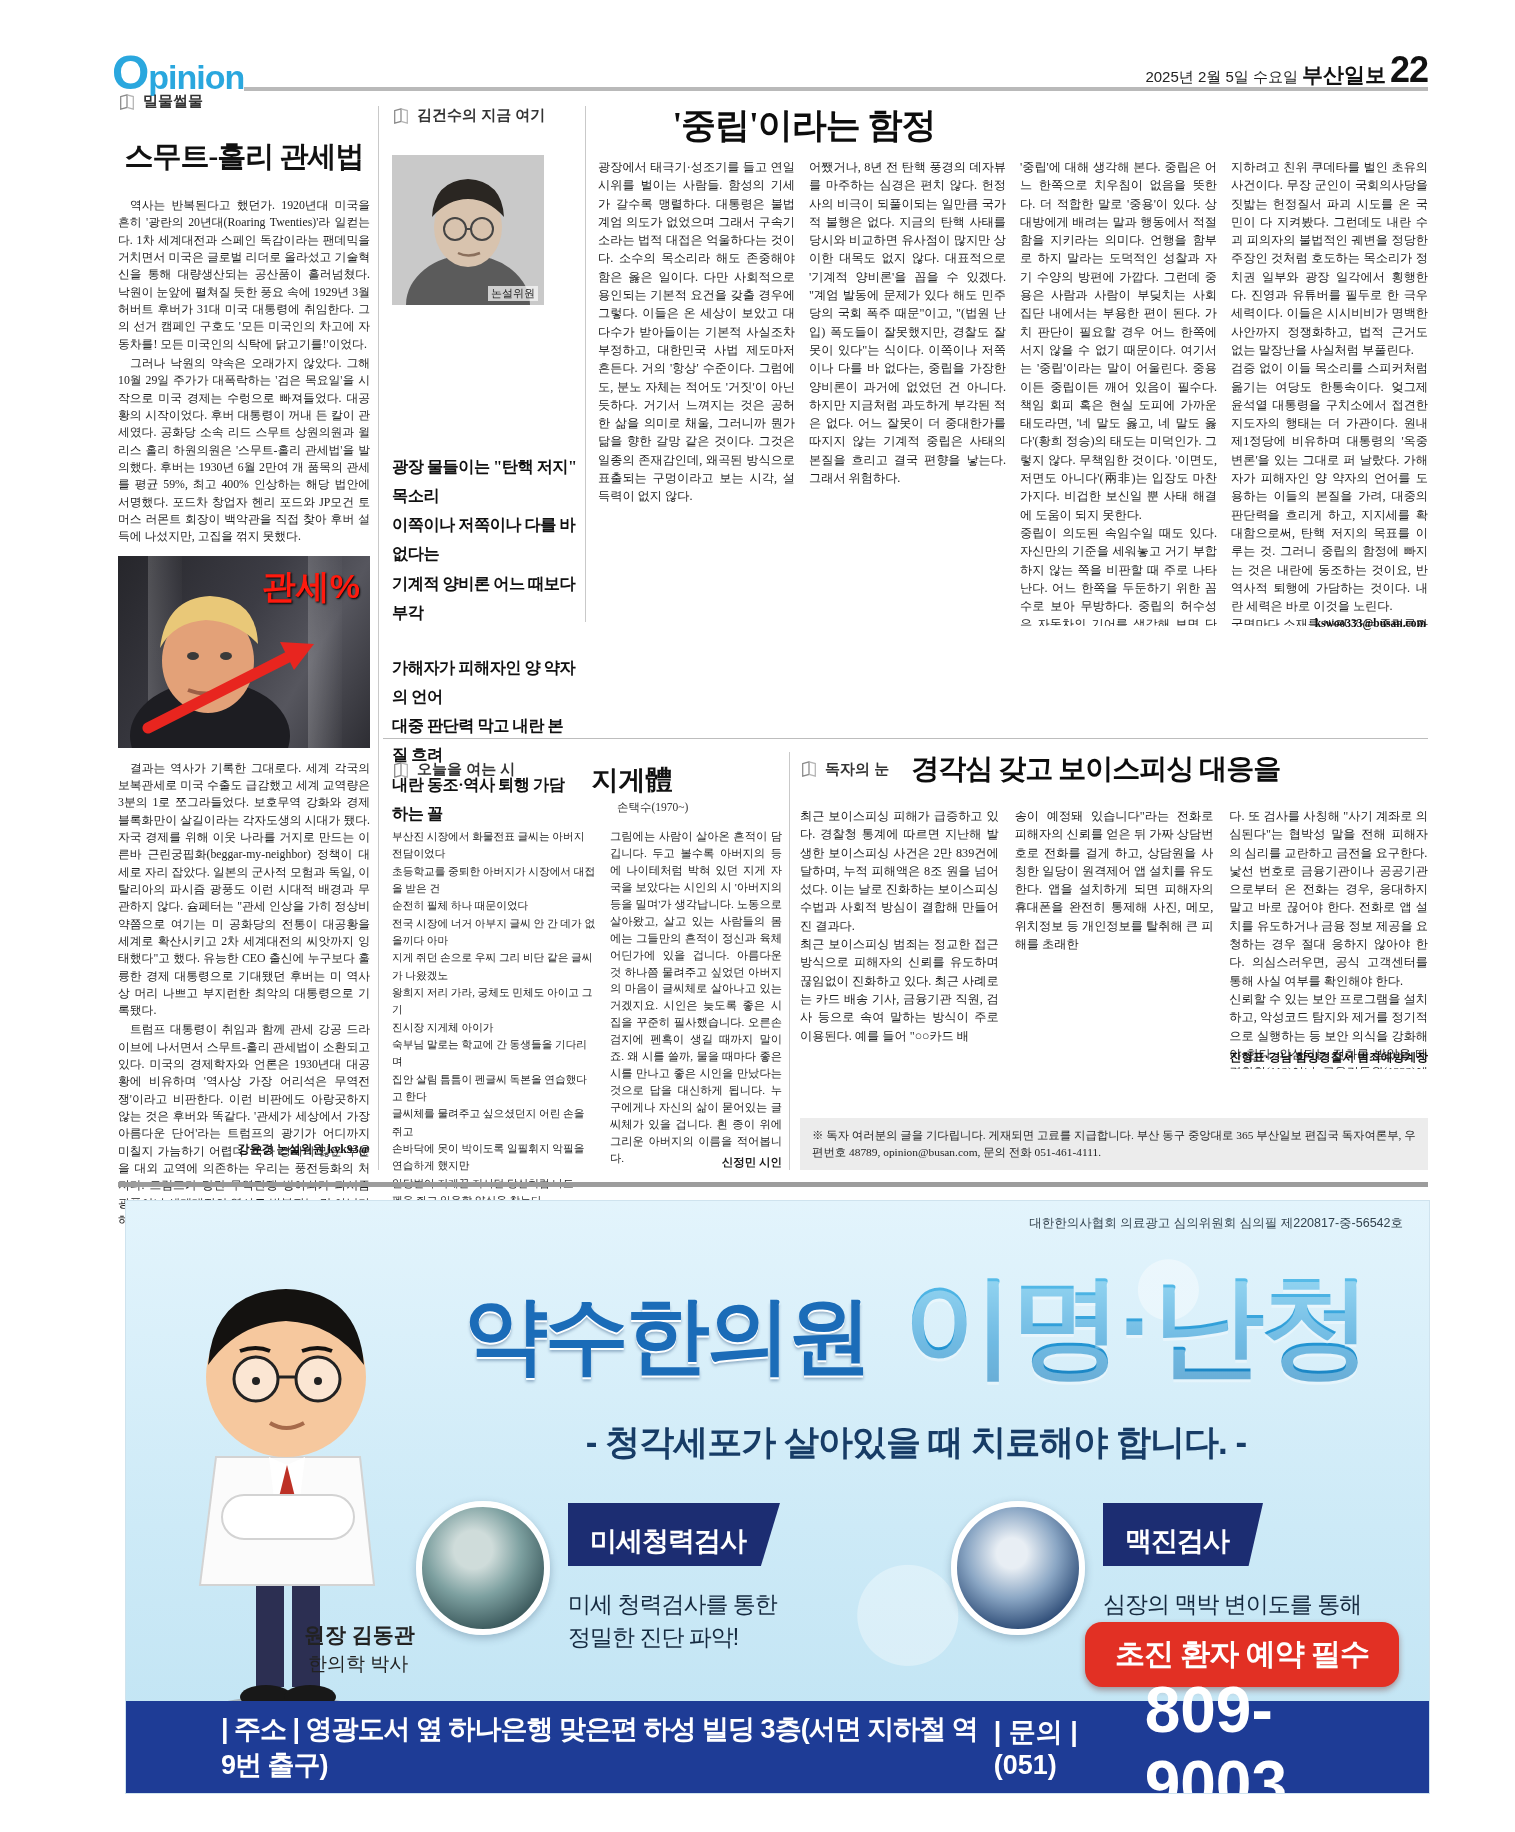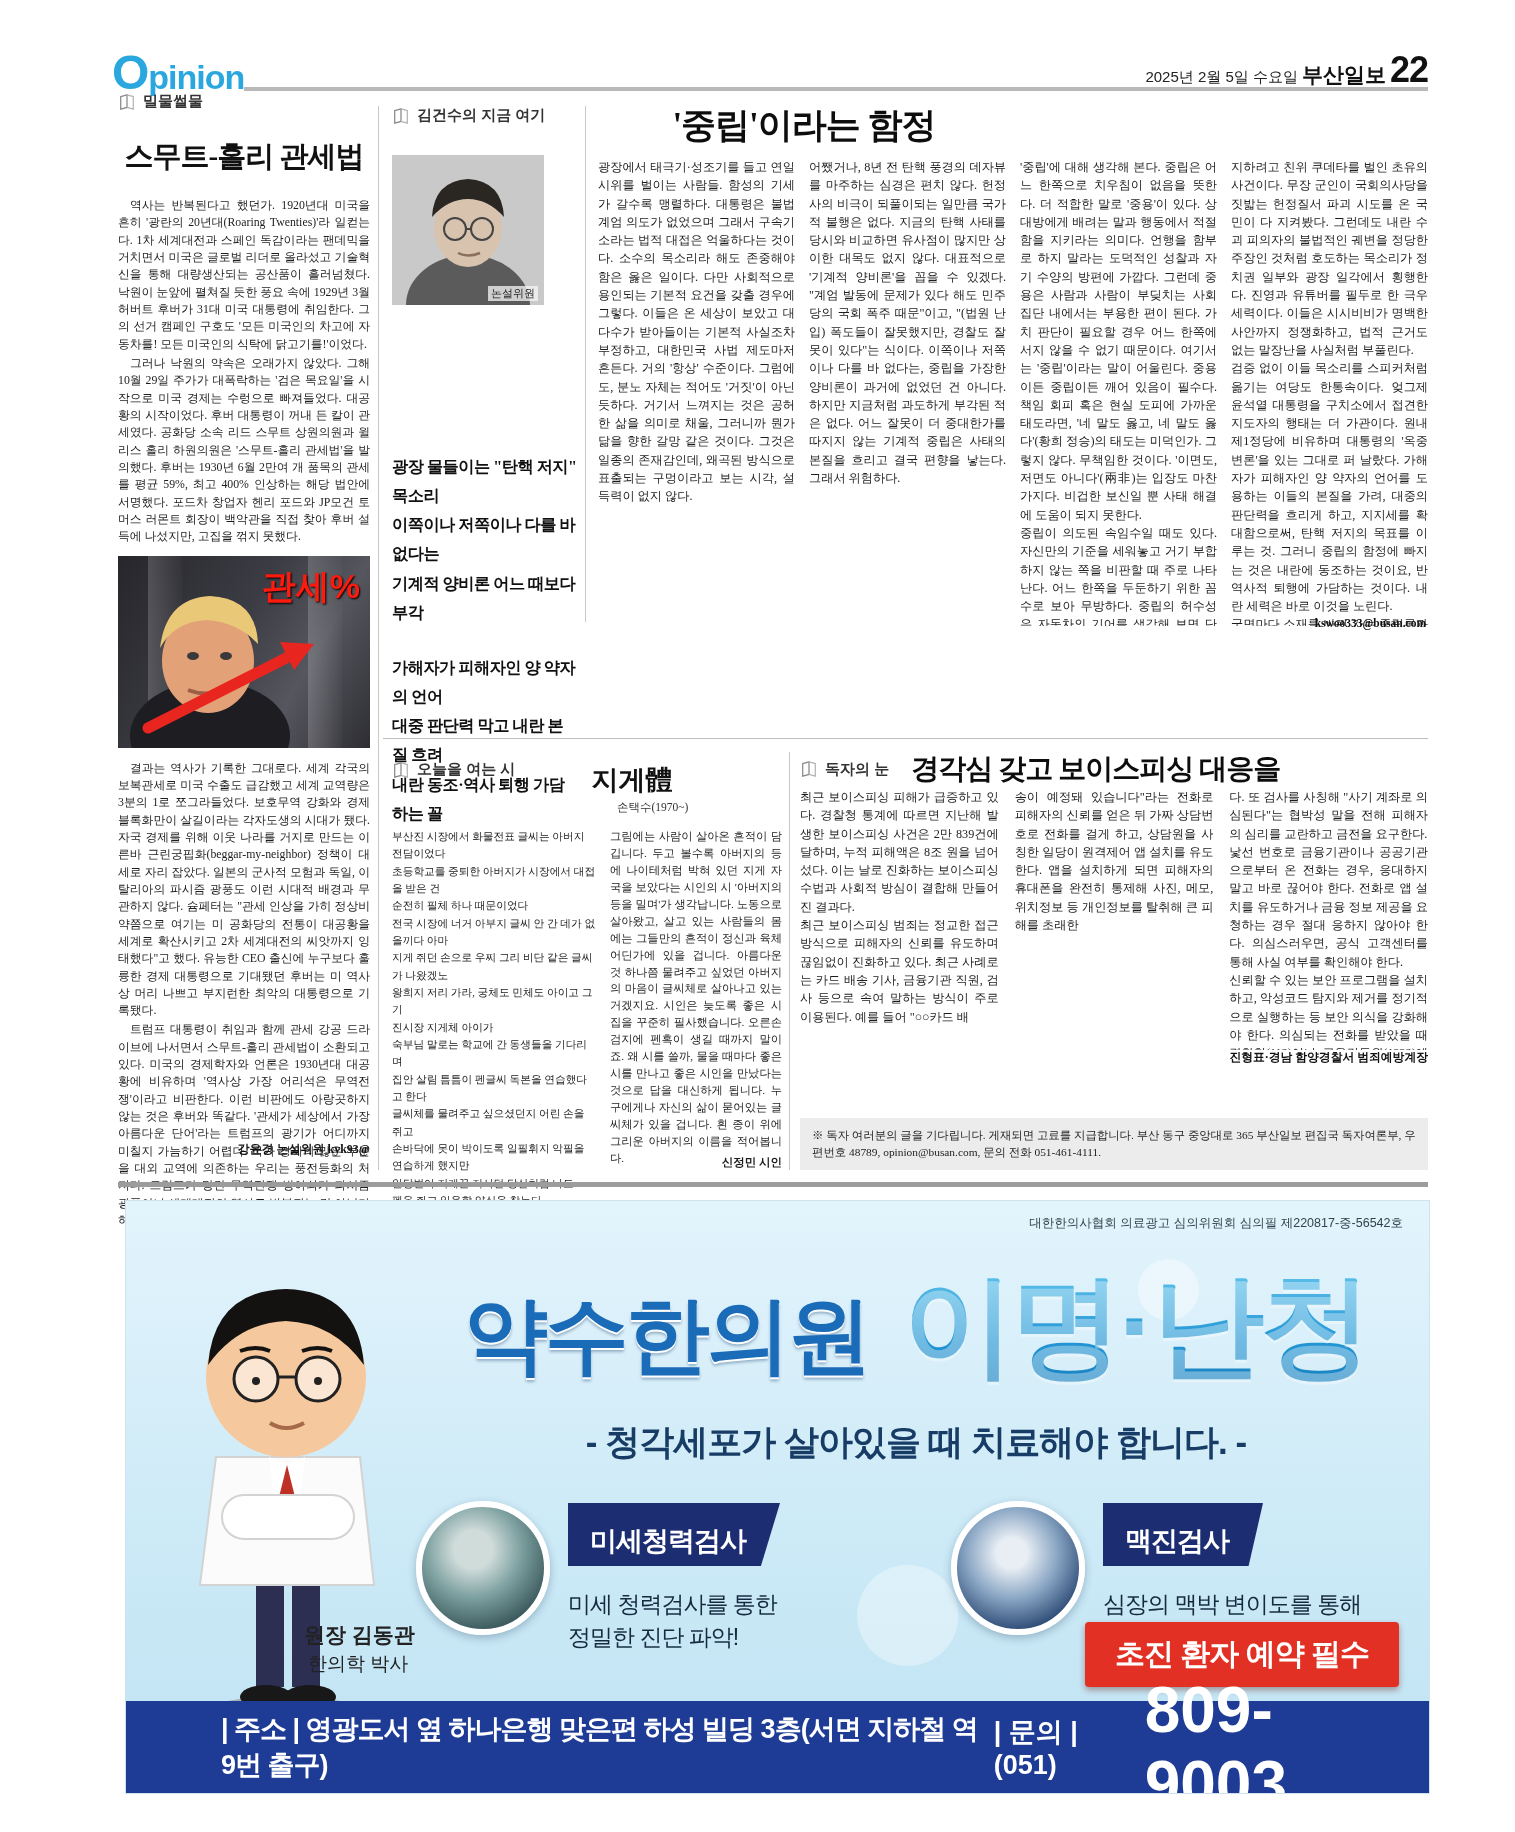--- a/index.html
+++ b/index.html
@@ -62,21 +62,21 @@
   #poem-author{position:absolute;left:225px;top:40px;font-size:11.5px;color:#333;}
   #poem-body{display:flex;gap:14px;margin-top:16px;}
   #poem-lines{width:204px;font-size:10.7px;line-height:1.62;color:#1a1a1a;}
   #poem-source{margin-top:8px;font-size:10.3px;color:#333;}
   #poem-commentary{width:172px;height:336px;overflow:hidden;font-size:11.3px;line-height:1.5;}
   #poem-commentary-byline{position:absolute;right:0;bottom:0;font-size:11.5px;font-weight:bold;}
   
   #readers{position:absolute;left:800px;top:750px;width:628px;height:420px;}
   #readers-head{display:flex;align-items:center;gap:22px;}
   #readers-headline{font-size:28px;font-weight:bold;letter-spacing:-1px;color:#0d0d0d;}
-  #readers-cols{display:flex;gap:16px;margin-top:0;}
+  #readers-cols{display:flex;gap:16px;margin-top:19px;}
   .rcol{width:200px;height:262px;overflow:hidden;font-size:12.2px;line-height:1.5;}
   #readers-byline{position:absolute;right:0;top:300px;font-size:11.8px;font-weight:bold;color:#111;}
   #readers-notice{position:absolute;left:0;bottom:0;width:604px;background:#ececec;
                   padding:9px 12px;font-size:11.4px;line-height:1.5;color:#222;}
   
   #thick-rule{position:absolute;left:118px;top:1182px;width:1310px;height:5px;background:#9c9c9c;}
   
   #ad{position:absolute;left:125px;top:1200px;width:1303px;height:592px;overflow:hidden;
       font-family:"Liberation Sans",sans-serif;border:1px solid #cfe3ee;
       background:
@@ -104,21 +104,21 @@
               box-shadow:0 3px 8px rgba(30,60,90,.3);flex:0 0 auto;}
   #exam-photo-1{background:radial-gradient(circle at 42% 35%,#cfdcda 0 18%,#7da0a0 45%,#3f5d60 75%,#263d41 100%);}
   #exam-photo-2{background:radial-gradient(circle at 45% 38%,#e8eef4 0 15%,#8aa6c4 45%,#32507a 75%,#1d3050 100%);}
   .exam-right{padding-top:2px;}
   .exam-label{display:inline-block;background:#1c2d72;color:#fff;font-weight:bold;font-size:27px;
               padding:20px 34px 7px 22px;letter-spacing:-1px;
               clip-path:polygon(0 0,100% 0,91% 100%,0 100%);}
   .exam-desc{margin-top:22px;font-size:23px;font-weight:normal;color:#15293f;line-height:1.45;
              letter-spacing:-1px;}
   #ad-badge{position:absolute;right:30px;bottom:106px;background:#e23024;color:#fff;
-            font-size:30px;font-weight:800;padding:12px 30px;border-radius:4px;
+            font-size:30px;font-weight:800;padding:12px 30px;border-radius:17px;
             box-shadow:0 3px 6px rgba(100,20,10,.4);letter-spacing:-1px;}
   #ad-bar{position:absolute;left:0;bottom:0;width:100%;height:92px;background:#1e3c96;
           display:flex;align-items:center;justify-content:center;color:#fff;}
   #ad-address{margin-left:95px;font-size:27px;font-weight:bold;letter-spacing:-1px;}
   #ad-phone-wrap{margin-right:45px;display:flex;align-items:center;gap:14px;}
   #ad-phone-prefix{font-size:27px;font-weight:bold;}
   #ad-phone{font-size:64px;font-weight:800;letter-spacing:0px;}
 </style>
 </head>
 <body>

